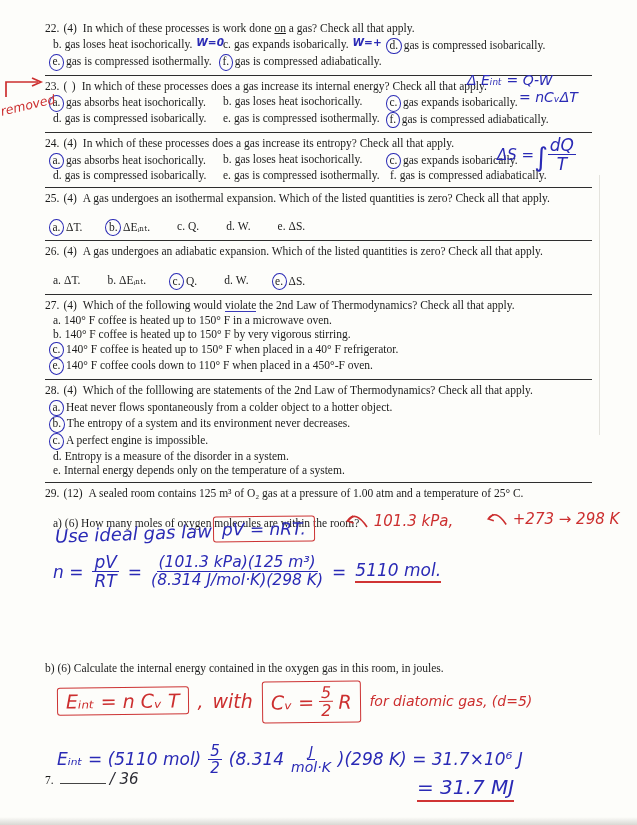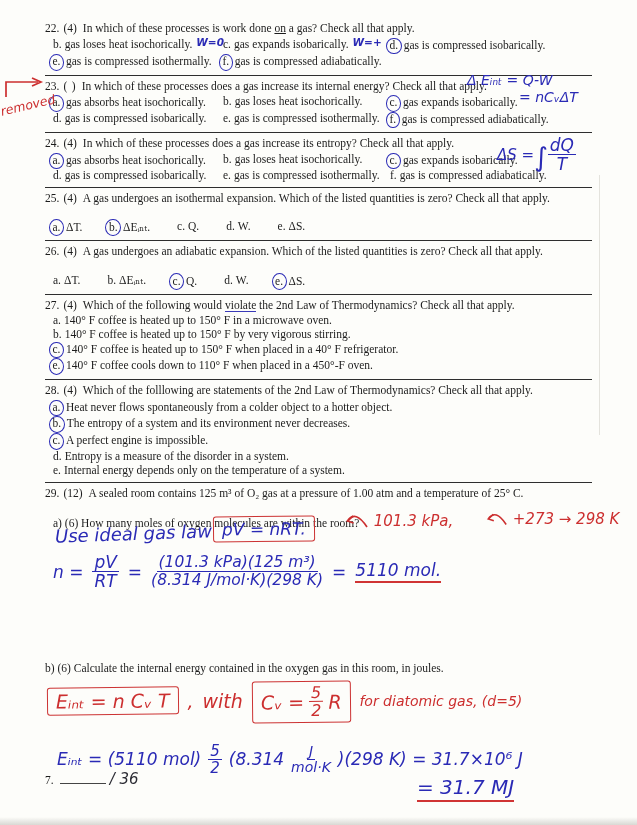--- a/index.html
+++ b/index.html
@@ -195,21 +195,21 @@
           </span>
         <span>=</span>
         <span class="redline">5110 mol.</span>
       </div>
 
       <div style="position:absolute;left:0;top:178px;line-height:14px;">
         <span>b) (6)</span>
         <span>Calculate the internal energy contained in the oxygen gas in this room, in joules.</span>
       </div>
 
-      <div class="abs eqrow hw-red" style="left:2px;top:198px;font-size:19px;gap:9px;white-space:nowrap;text-align:right;">
+      <div class="abs eqrow hw-red" style="left:12px;top:198px;font-size:19px;gap:9px;white-space:nowrap;text-align:right;">
         <span class="redbox"><span>Eᵢₙₜ = n Cᵥ T</span></span>
         <span>,</span>
         <span>with</span>
         <span class="redbox"><span class="eqrow" style="gap:5px;display:inline-flex;align-items:center;">
               <span>Cᵥ =</span>
               <span class="frac" style="font-size:16px;">
                 <span class="num">5</span>
                 <span>2</span>
               </span>
               <span>R</span>

